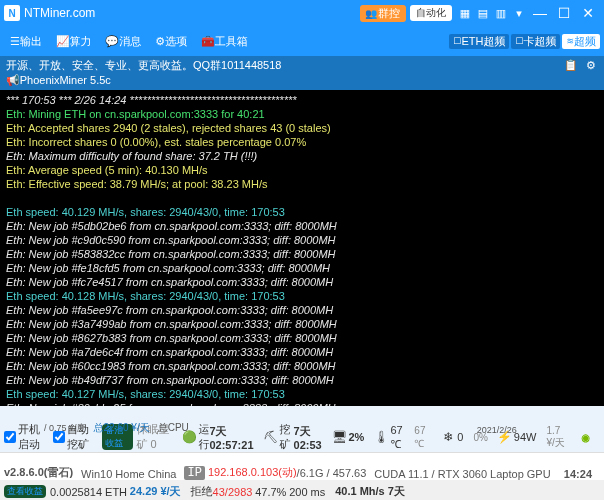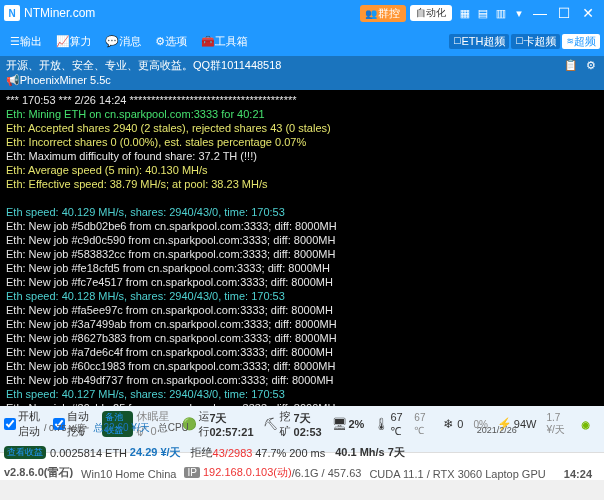--- a/index.html
+++ b/index.html
@@ -14,35 +14,35 @@
 .toolbar { background: #2098ff; color: #fff; height: 30px; display: flex; align-items: center; padding: 0 4px; }
 .toolbar .tb { display: inline-flex; align-items: center; padding: 3px 6px; margin-right: 2px; border-radius: 3px; cursor: pointer; }
 .toolbar .right { margin-left: auto; display:flex; align-items:center; gap:2px; }
 .rbadge { background:#1173ca; color:#fff; padding:0 4px; border-radius:2px; font-size:9px; display:inline-flex; align-items:center; }
 .banner { background: #1a74be; color: #fff; padding: 2px 6px; font-size: 11px; line-height: 15px; }
 .banner .l1 { display:flex; align-items:center; }
 .banner .l1 .sp { margin-left:auto; display:flex; gap:6px;}
 .banner .l1 .sp span{ width:14px; height:14px; display:inline-flex;align-items:center;justify-content:center; font-size:11px; cursor:pointer;}
 .banner .green { color:#46e06e; }
 .term { background: #000; color: #0f0; font-family: Consolas, "Courier New", monospace; font-size: 10px; line-height: 13px; padding: 4px 6px; height: 316px; overflow-y: auto; white-space: pre; }
-.term .w { color: #e6e6e6; }
+.term .w { color: #e6e6e6; font-style: italic; }
 .term .y { color: #e4e46c; }
 .term .g { color: #46e06e; }
 .term .t { color: #4ed0d0; text-align: center; }
 .statusbar { background: #eaf3fb; height: 46px; display:flex; flex-direction:column; }
-.sb-row { display: flex; align-items: center; padding: 3px 4px; flex:1; }
+.sb-row { display: flex; align-items: center; padding: 16px 4px; flex:1; }
 .sb-row .cb { display:inline-flex; align-items:center; margin-right:8px; font-size:10px; color:#333;}
 .sb-row input[type=checkbox]{ width:12px; height:12px; margin-right:2px;}
 .sb-row .seg { margin-right:10px; font-size:10px; color:#333; display:inline-flex; align-items:center;}
 .sb-row .muted{ color:#888;}
 .sb-row .chip{ background:#14532d; border-radius:4px; padding:0 3px; font-size:9px; color:#2098ff; margin-right:4px;}
 .sb-icon{ width:14px; height:14px; display:inline-flex; align-items:center; justify-content:center; font-size:12px; margin-right:2px;}
 .bottombar { background:#fff; height:28px; display:flex; align-items:flex-end; padding:0 4px; font-size:10px; color:#555; border-top:1px solid #ddd;}
 .bottombar .seg{ margin-right:8px; display:inline-flex; align-items:center;}
-.bottombar .badge{ background:#888; color:#fff; padding:0 3px; border-radius:2px; font-size:10px;}
+.bottombar .badge{ background:#888; color:#fff; padding:0 3px; border-radius:2px; font-size:12px;font-family:Liberation Mono, monospace;}
 .red{color:#e33;}
 .term::-webkit-scrollbar{width:14px;background:#2d2d2d;}
 .term::-webkit-scrollbar-thumb{background:#6a6a6a;}
 </style>
 </head>
 <body>
 
 <div class="titlebar">
   <span class="logo">N</span>
   <span class="title">NTMiner.com</span>

